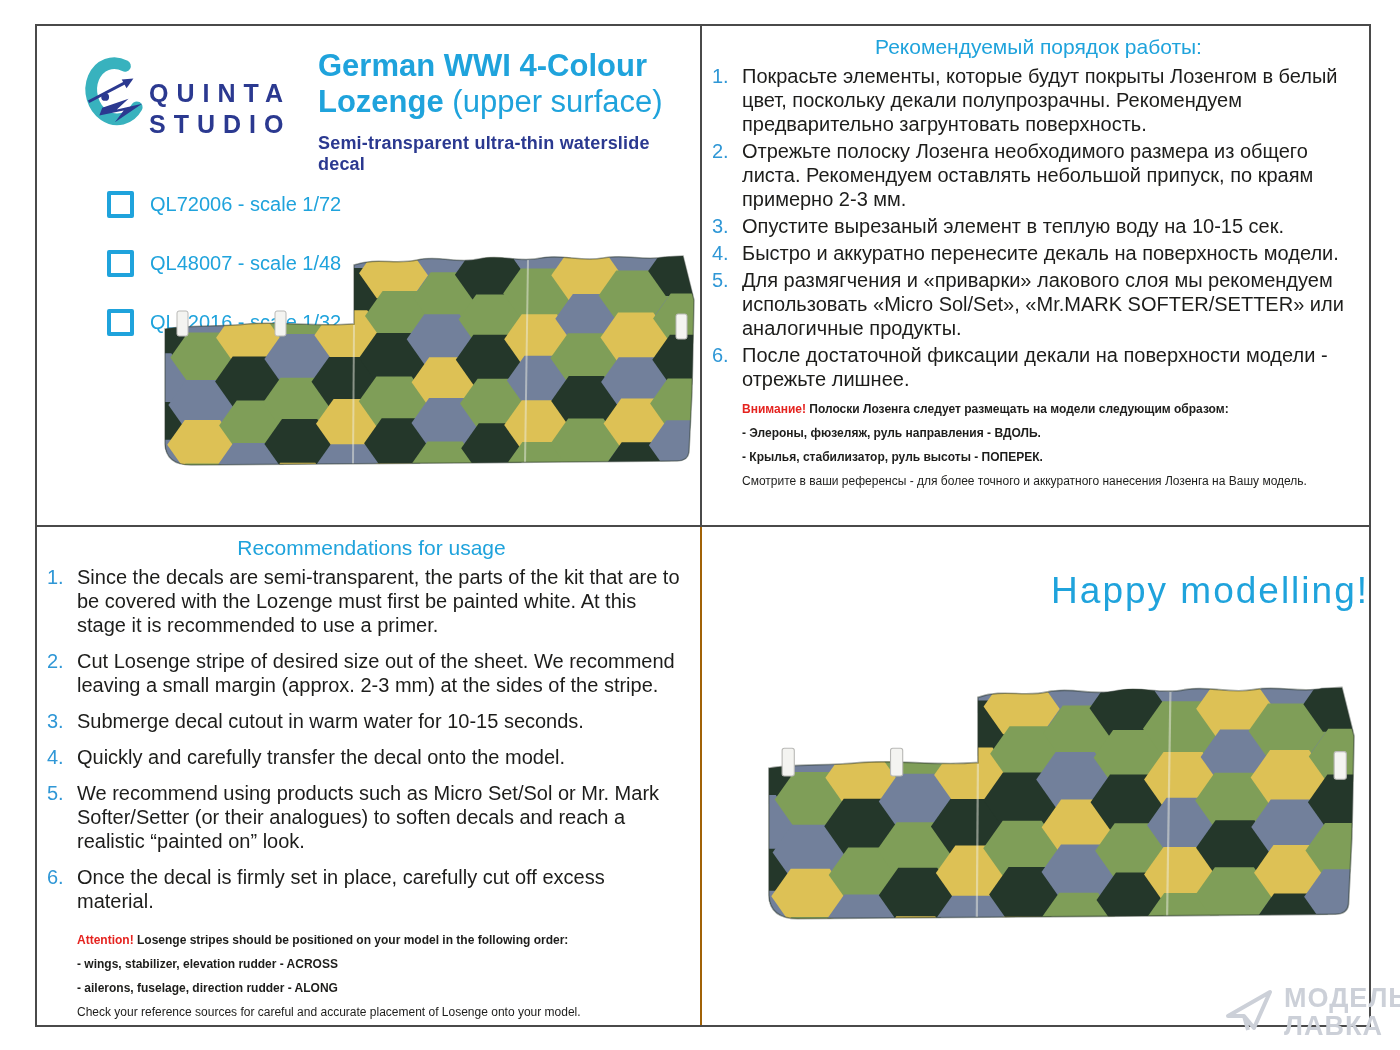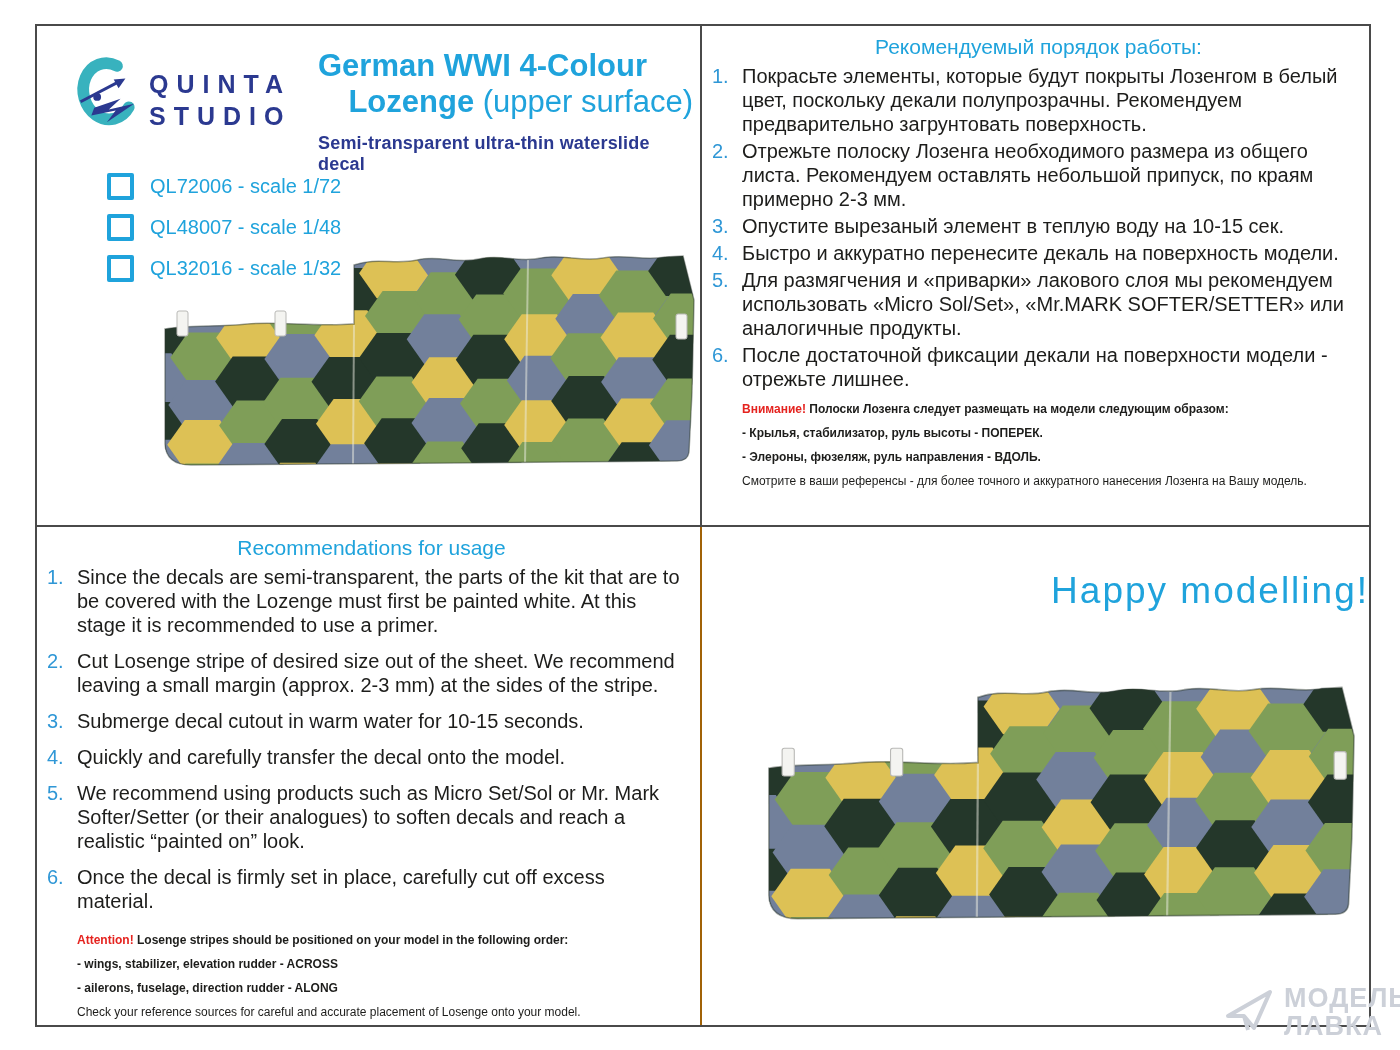--- a/index.html
+++ b/index.html
@@ -9,29 +9,29 @@
     --accent:#1fa3dc; --navy:#2b3990; --red:#e5231f; --num:#2f97d6; --teal:#38b2be;
   }
   .frame{position:absolute;left:35px;top:24px;width:1332px;height:999px;border:2px solid #4a4a4a;
     display:grid;grid-template-columns:665px 1fr;grid-template-rows:501px 1fr;background:#fff;}
   .cell{position:relative;overflow:hidden;}
   .tl{border-right:2px solid #4a4a4a;border-bottom:2px solid #4a4a4a;}
   .tr{border-bottom:2px solid #4a4a4a;}
   .bl{border-right:2px solid #a16207;}
 
   
-  .logo{position:absolute;left:28px;top:26px;display:flex;align-items:center;gap:8px;}
+  .logo{position:absolute;left:36px;top:26px;display:flex;align-items:flex-end;gap:0;}
   .brand{color:var(--navy);font-weight:bold;font-size:25px;letter-spacing:8px;line-height:1.25;margin-top:9px;}
   .titleblock{position:absolute;left:281px;top:22px;width:375px;}
   .t1{font-size:31px;font-weight:bold;color:var(--accent);line-height:1.16;}
-  .t2{font-size:31px;color:var(--accent);line-height:1.16;text-align:right;}
+  .t2{font-size:31px;color:var(--accent);line-height:1.16;}
   .t2 .b{font-weight:bold;}
   .sub{font-size:18px;font-weight:bold;color:var(--navy);margin-top:13px;letter-spacing:0.2px;}
   .skus{position:absolute;left:70px;top:147px;display:flex;flex-direction:column;gap:14px;}
-  .sku{display:flex;align-items:center;gap:16px;font-size:20px;color:var(--accent);}
+  .sku{display:flex;align-items:center;gap:16px;font-size:20px;color:var(--accent);margin-top:18px;}
   .cb{width:19px;height:19px;border:4px solid var(--accent);border-radius:2px;background:#fff;flex:0 0 auto;}
   .decal-tl{position:absolute;left:120px;top:226px;width:546px;height:216px;}
   .decal-br{position:absolute;left:58px;top:156px;width:604px;height:239px;}
   .decal svg{width:100%;height:100%;display:block;}
 
   
   .rhead{text-align:center;color:var(--accent);font-size:21px;margin-top:9px;padding-left:6px;}
   ol.steps{list-style:none;margin:5px 0 0;padding:0 16px 0 10px;}
   .steps li{display:flex;margin-bottom:3px;font-size:20px;line-height:24px;}
   .bl .steps li{margin-bottom:12px;}
@@ -258,22 +258,22 @@
           <span class="num">5.</span>
           <span class="txt">Для размягчения и «приварки» лакового слоя мы рекомендуем использовать «Micro Sol/Set», «Mr.MARK SOFTER/SETTER» или аналогичные продукты.</span>
         </li>
       <li>
           <span class="num">6.</span>
           <span class="txt">После достаточной фиксации декали на поверхности модели - отрежьте лишнее.</span>
         </li>
     </ol>
     <div class="attention">
       <p><span class="red">Внимание!</span> <span class="att-bold">Полоски Лозенга следует размещать на модели следующим образом:</span></p>
+      <p class="dash">- Элероны, фюзеляж, руль направления - ВДОЛЬ.</p>
       <p class="dash">- Крылья, стабилизатор, руль высоты - ПОПЕРЕК.</p>
-      <p class="dash">- Элероны, фюзеляж, руль направления - ВДОЛЬ.</p>
       <p class="note">Смотрите в ваши референсы - для более точного и аккуратного нанесения Лозенга на Вашу модель.</p>
     </div>
   </div>
 
   <div class="cell bl">
     <div class="rhead">Recommendations for usage</div>
     <ol class="steps">
       <li>
           <span class="num">1.</span>
           <span class="txt">Since the decals are semi-transparent, the parts of the kit that are to be covered with the Lozenge must first be painted white. At this stage it is recommended to use a primer.</span>

